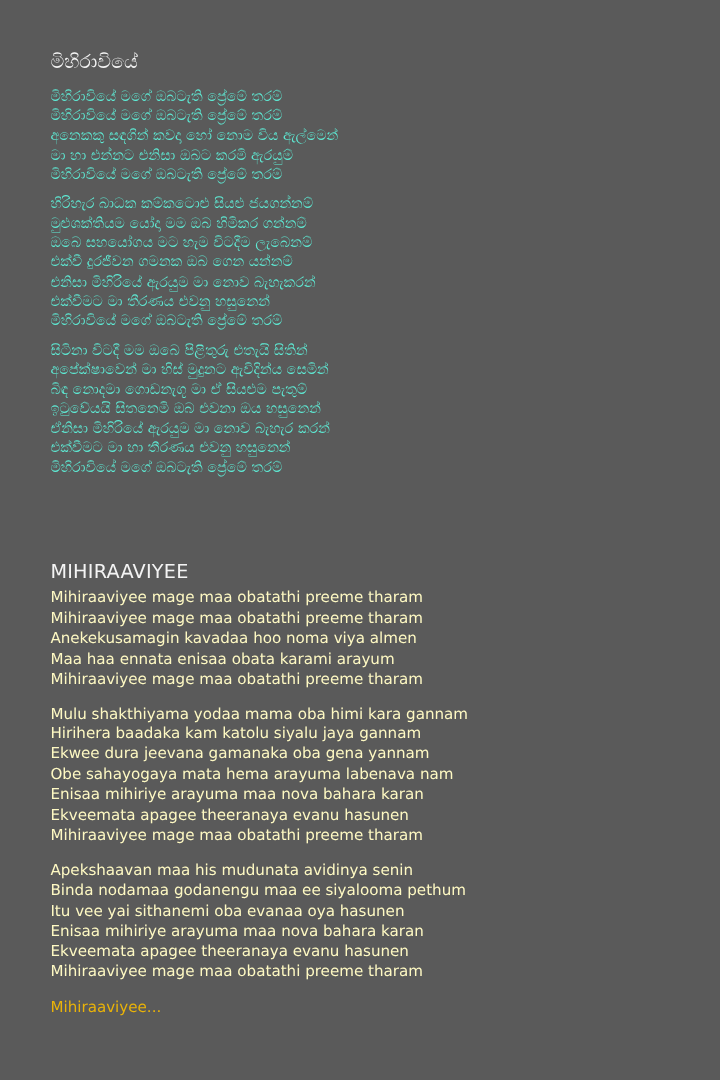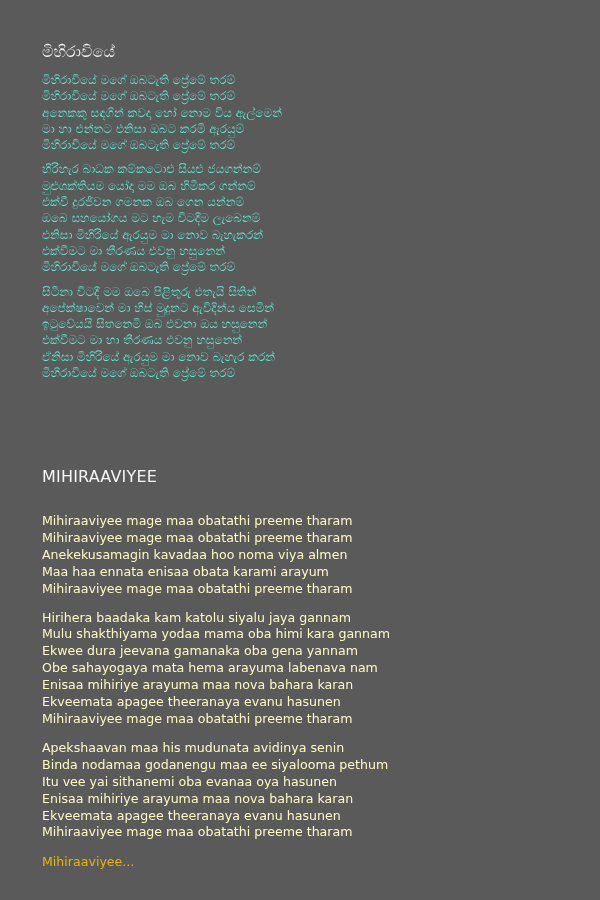--- a/index.html
+++ b/index.html
@@ -45,21 +45,21 @@
     }
     .english-section {
       position: absolute;
       left: 42px;
       top: 467px;
       width: 540px;
     }
     .english-title {
       font-size: 16px;
       line-height: 20px;
-      margin: 0 0 26px 0;
+      margin: 0 0 3px 0;
       font-weight: normal;
       letter-spacing: 0.2px;
       color: #f4f4f4;
     }
     .english-stanza {
       margin: 0 0 12px 0;
     }
     .english-line {
       font-size: 12.6px;
       line-height: 16.9px;
@@ -85,51 +85,52 @@
       <div class="sinhala-line">මිහිරාවියේ මගේ ඔබටැති ප්‍රේමේ තරම්</div>
       <div class="sinhala-line">මිහිරාවියේ මගේ ඔබටැති ප්‍රේමේ තරම්</div>
       <div class="sinhala-line">අනෙකකු සඳගින් කවදා හෝ නොම විය ඇල්මෙන්</div>
       <div class="sinhala-line">මා හා එන්නට එනිසා ඔබට කරමි ඇරයුම්</div>
       <div class="sinhala-line">මිහිරාවියේ මගේ ඔබටැති ප්‍රේමේ තරම්</div>
     </div>
 
     <div class="sinhala-stanza">
       <div class="sinhala-line">හිරිහැර බාධක කම්කටොළු සියළු ජයගන්නම්</div>
       <div class="sinhala-line">මුළුශක්තියම යෝදා මම ඔබ හිමිකර ගන්නම්</div>
+      <div class="sinhala-line">ඔබෙ සහයෝගය මට හැම විටදීම ලැබෙනම්</div>
       <div class="sinhala-line">එක්වී දුරජීවන ගමනක ඔබ ගෙන යන්නම්</div>
-      <div class="sinhala-line">ඔබෙ සහයෝගය මට හැම විටදීම ලැබෙනම්</div>
       <div class="sinhala-line">එනිසා මිහිරියේ ඇරයුම මා නොව බැහැකරන්</div>
       <div class="sinhala-line">එක්වීමට මා තීරණය එවනු හසුනෙන්</div>
       <div class="sinhala-line">මිහිරාවියේ මගේ ඔබටැති ප්‍රේමේ තරම්</div>
     </div>
 
     <div class="sinhala-stanza">
       <div class="sinhala-line">සිටිනා විටදී මම ඔබෙ පිළිතුරු එතැයි සිතින්</div>
       <div class="sinhala-line">අපේක්ෂාවෙන් මා හිස් මුදුනට ඇවිදින්ය සෙමින්</div>
+      <div class="sinhala-line">බිඳ නොදමා ගොඩනැගූ මා ඒ සියළුම පැතුම්</div>
       <div class="sinhala-line">ඉටුවේයයි සිතනෙමි ඔබ එවනා ඔය හසුනෙන්</div>
+      <div class="sinhala-line">ඒනිසා මිහිරියේ ඇරයුම මා නොව බැහැර කරන්</div>
       <div class="sinhala-line">එක්වීමට මා හා තීරණය එවනු හසුනෙන්</div>
-      <div class="sinhala-line">ඒනිසා මිහිරියේ ඇරයුම මා නොව බැහැර කරන්</div>
       <div class="sinhala-line">මිහිරාවියේ මගේ ඔබටැති ප්‍රේමේ තරම්</div>
     </div>
   </section>
 
   <section class="english-section">
     <h2 class="english-title">MIHIRAAVIYEE</h2>
 
     <div class="english-stanza">
       <div class="english-line">Mihiraaviyee mage maa obatathi preeme tharam</div>
       <div class="english-line">Mihiraaviyee mage maa obatathi preeme tharam</div>
       <div class="english-line">Anekekusamagin kavadaa hoo noma viya almen</div>
       <div class="english-line">Maa haa ennata enisaa obata karami arayum</div>
       <div class="english-line">Mihiraaviyee mage maa obatathi preeme tharam</div>
     </div>
 
     <div class="english-stanza">
+      <div class="english-line">Mulu shakthiyama yodaa mama oba himi kara gannam</div>
       <div class="english-line">Hirihera baadaka kam katolu siyalu jaya gannam</div>
-      <div class="english-line">Mulu shakthiyama yodaa mama oba himi kara gannam</div>
       <div class="english-line">Ekwee dura jeevana gamanaka oba gena yannam</div>
       <div class="english-line">Obe sahayogaya mata hema arayuma labenava nam</div>
       <div class="english-line">Enisaa mihiriye arayuma maa nova bahara karan</div>
       <div class="english-line">Ekveemata apagee theeranaya evanu hasunen</div>
       <div class="english-line">Mihiraaviyee mage maa obatathi preeme tharam</div>
     </div>
 
     <div class="english-stanza">
       <div class="english-line">Apekshaavan maa his mudunata avidinya senin</div>
       <div class="english-line">Binda nodamaa godanengu maa ee siyalooma pethum</div>

